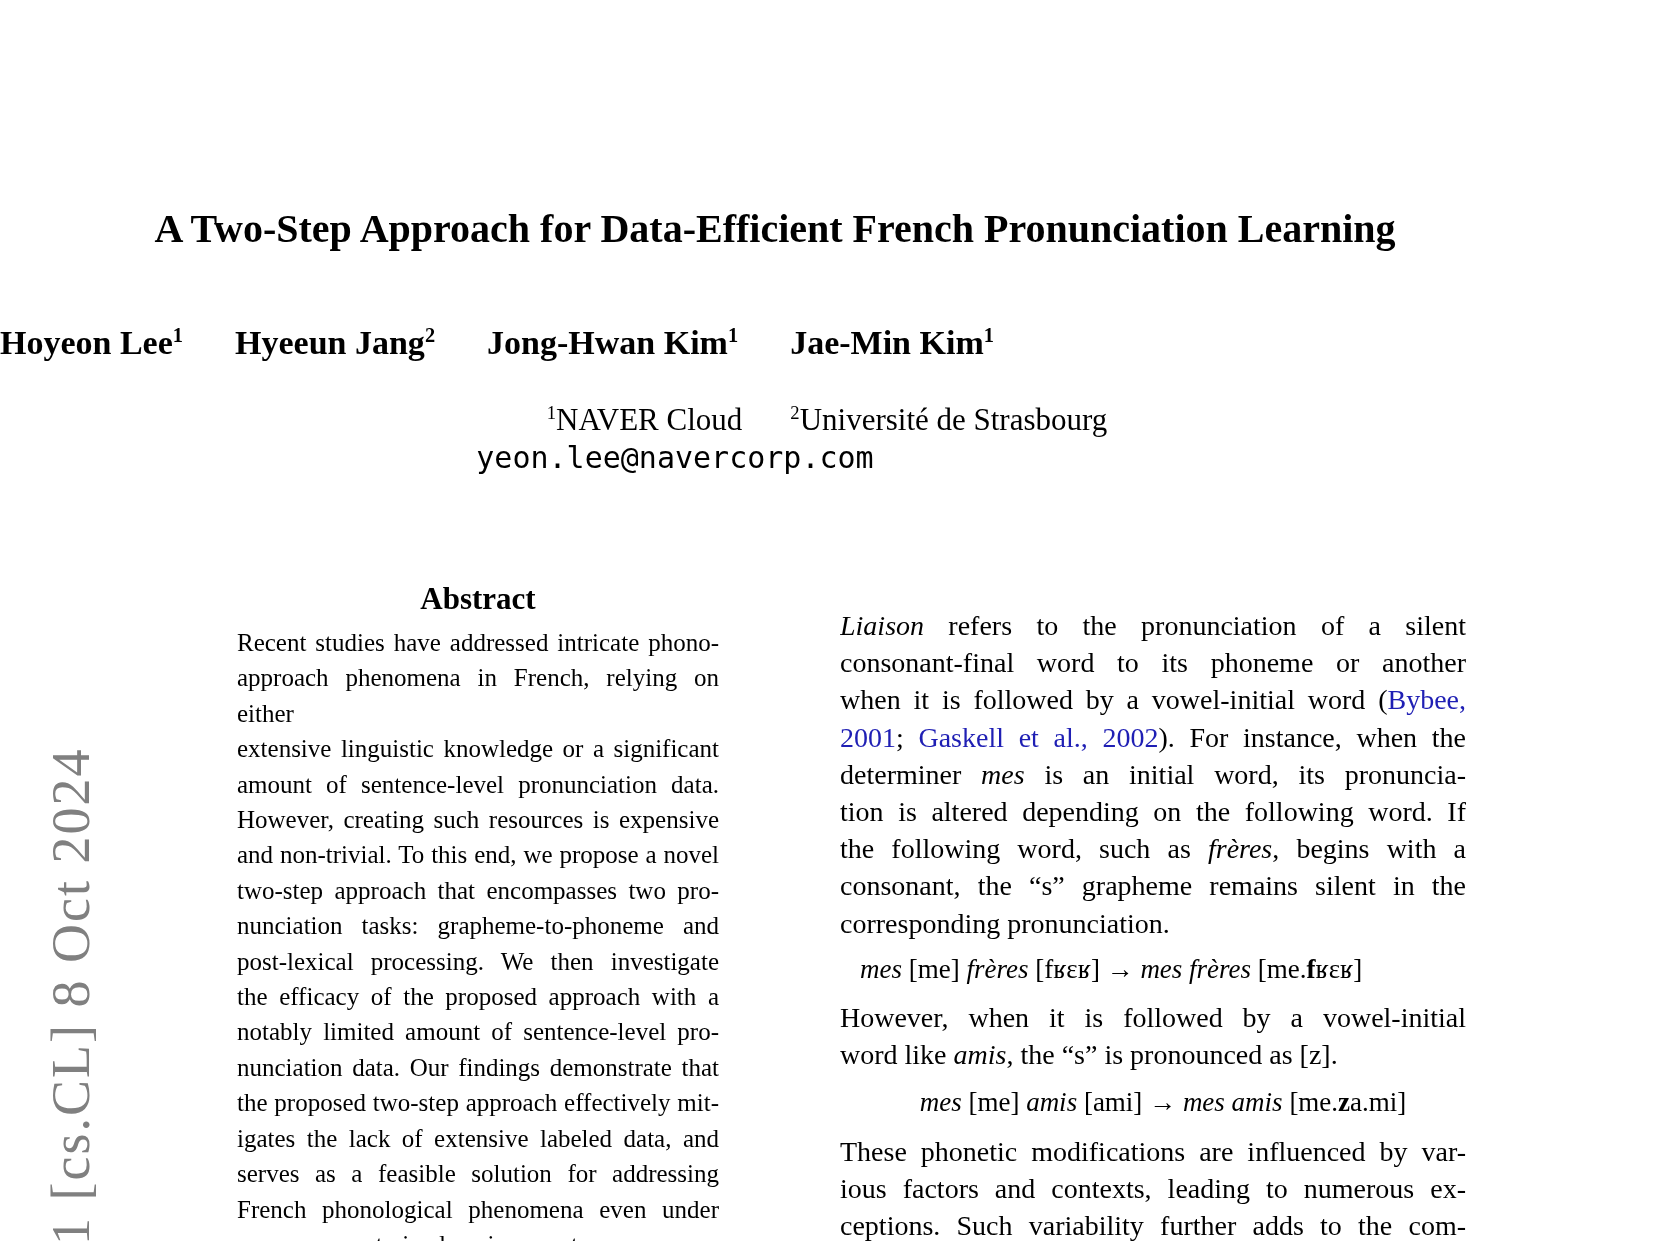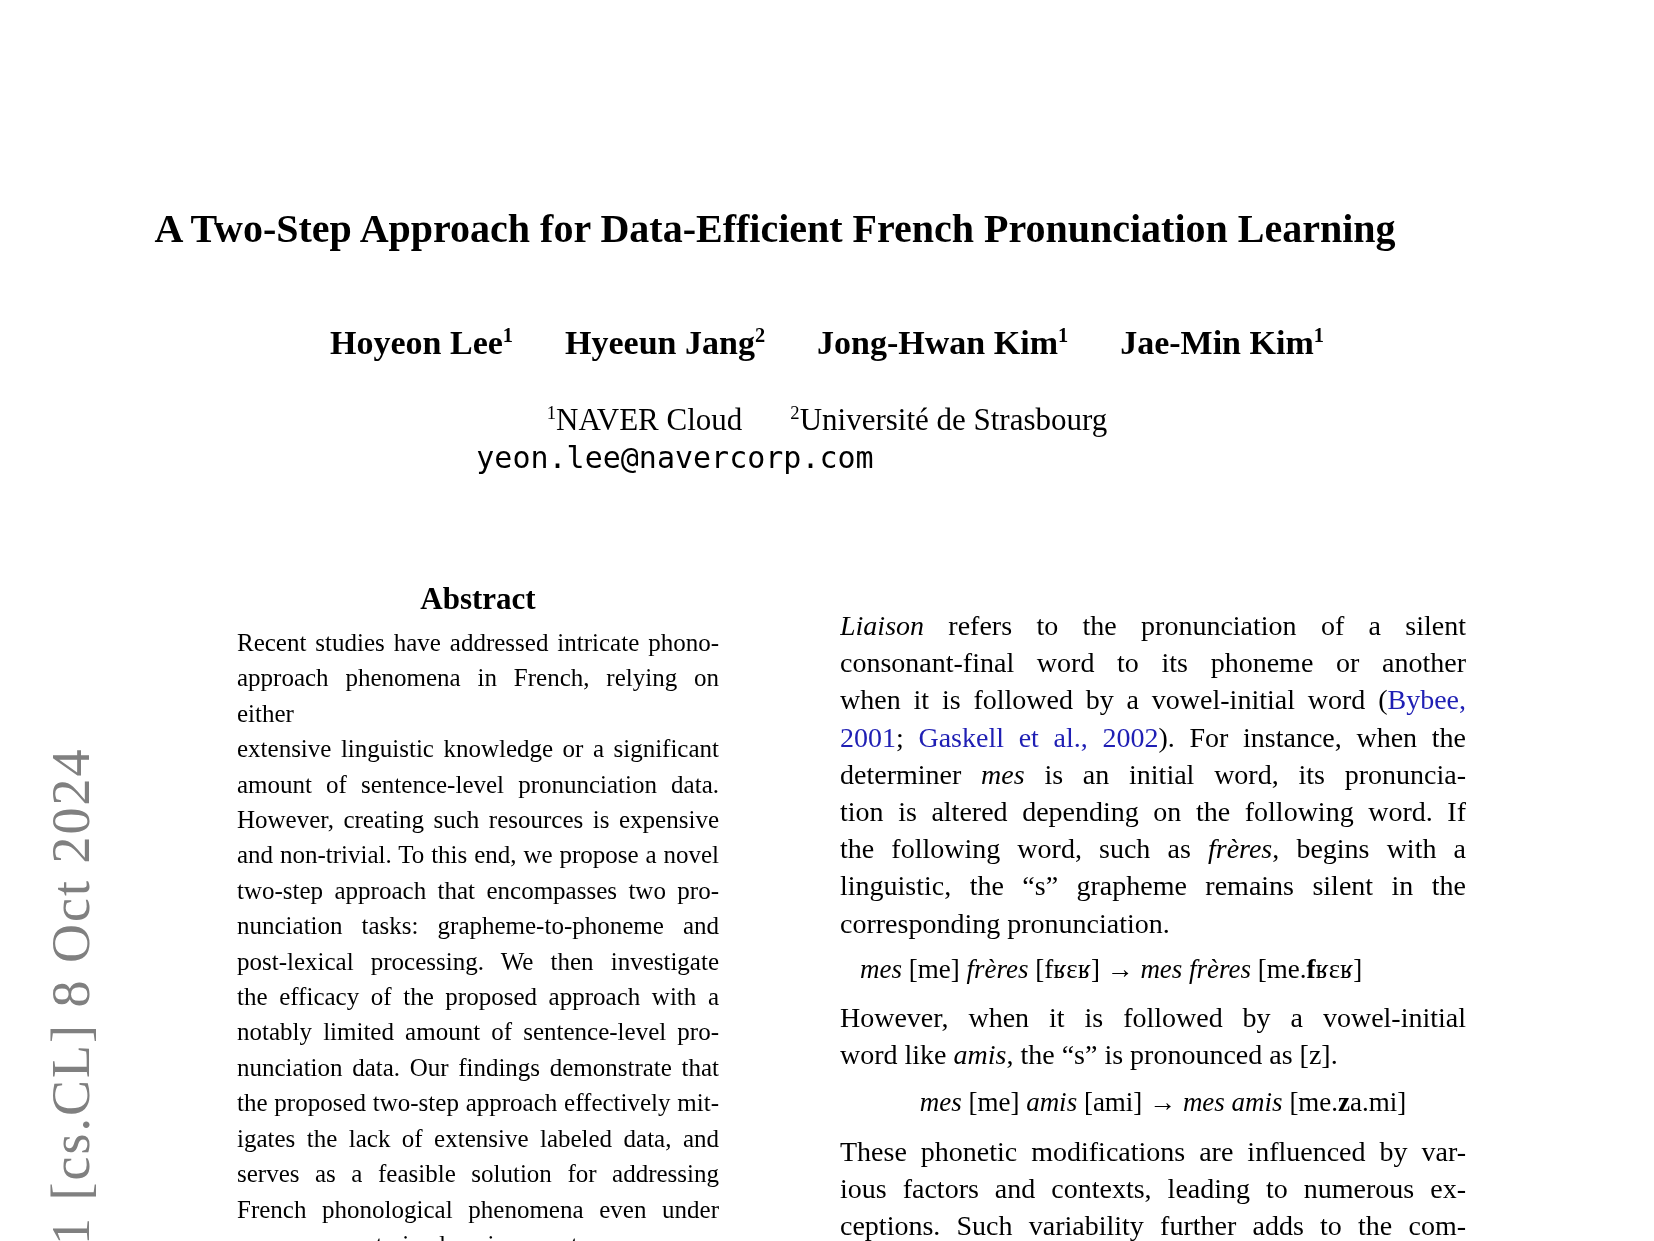--- a/index.html
+++ b/index.html
@@ -19,21 +19,21 @@
     color: var(--wm-color, #808080); white-space: nowrap;
   }
 
   
   .title {
     position: absolute; top: 206px; left: 0; width: 1550px;
     text-align: center; font-size: 40px; font-weight: bold; line-height: 1.15;
   }
   .authors {
     position: absolute; top: 323px; left: 0; width: 1654px;
-    text-align: center; font-size: 34px; font-weight: bold; line-height: 1.15;
+    font-size: 34px; font-weight: bold; line-height: 1.15;
   }
   .author + .author { margin-left: 52px; }
   .affils {
     position: absolute; top: 402px; left: 0; width: 1654px;
     text-align: center; font-size: 31px; line-height: 1.15;
   }
   .affil + .affil { margin-left: 48px; }
   .authors sup, .affils sup { font-size: 60%; vertical-align: super; line-height: 0; }
   .email {
     position: absolute; top: 441px; left: 0; width: 1350px;
@@ -115,21 +115,21 @@
 
   <div class="rightcol">
     <div class="para-1">
         <div class="tline"><i>Liaison</i> refers to the pronunciation of a silent</div>
         <div class="tline">consonant-final word to its phoneme or another</div>
         <div class="tline">when it is followed by a vowel-initial word (<span class="cite">Bybee,</span></div>
         <div class="tline"><span class="cite">2001</span>; <span class="cite">Gaskell et al., 2002</span>). For instance, when the</div>
         <div class="tline">determiner <i>mes</i> is an initial word, its pronuncia-</div>
         <div class="tline">tion is altered depending on the following word. If</div>
         <div class="tline">the following word, such as <i>frères</i>, begins with a</div>
-        <div class="tline">linguistic, the “s” grapheme remains silent in the</div>
+        <div class="tline">consonant, the “s” grapheme remains silent in the</div>
         <div class="tline lastline">corresponding pronunciation.</div>
       </div>
     <div class="formula formula-1"><i>mes</i> [me] <i>frères</i> [fʁɛʁ] → <i>mes frères</i> [me.<b>f</b>ʁɛʁ]</div>
     <div class="para-2">
         <div class="tline">However, when it is followed by a vowel-initial</div>
         <div class="tline lastline">word like <i>amis</i>, the “s” is pronounced as [z].</div>
       </div>
     <div class="formula formula-2"><i>mes</i> [me] <i>amis</i> [ami] → <i>mes amis</i> [me.<b>z</b>a.mi]</div>
     <div class="para-3">
         <div class="tline">These phonetic modifications are influenced by var-</div>

